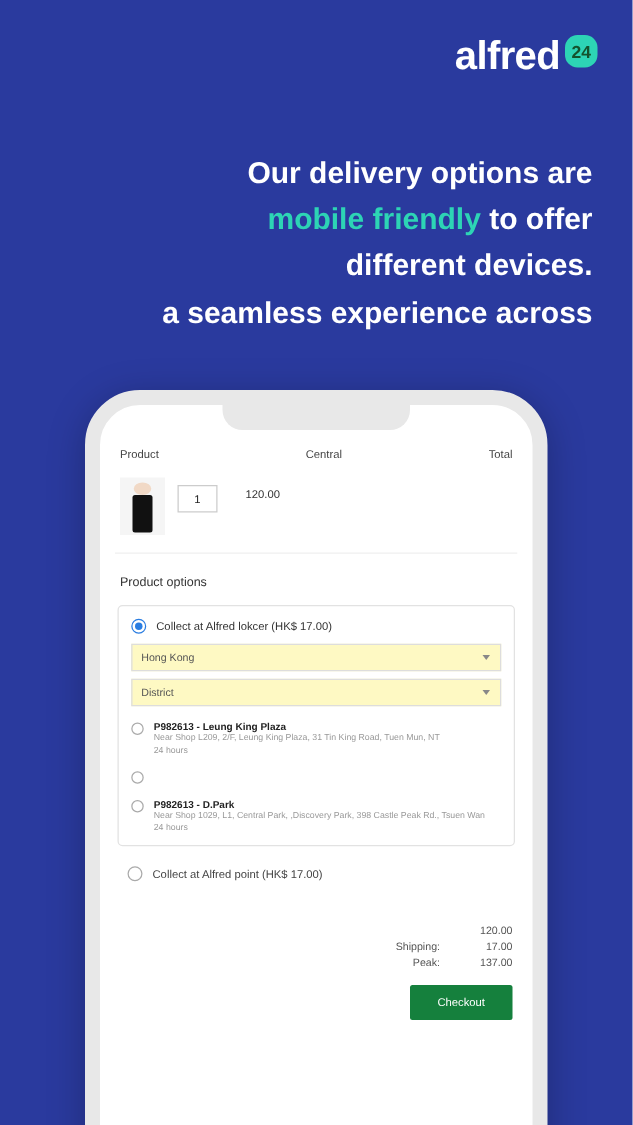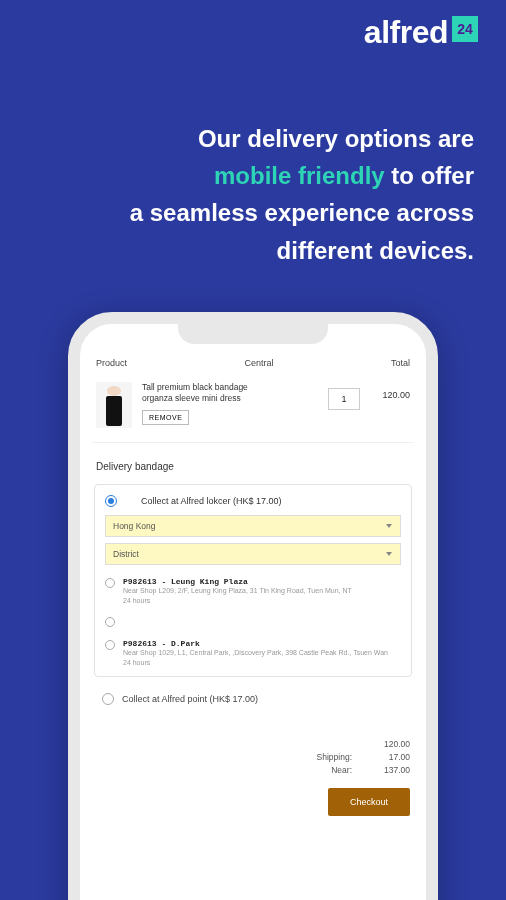--- a/index.html
+++ b/index.html
@@ -2,26 +2,26 @@
 <html><head>
 <meta charset="utf-8">
 <style>
 * { box-sizing: border-box; margin: 0; padding: 0; }
 body {
   width: 506px; height: 900px;
   background: #2a3a9e;
   font-family: -apple-system, Helvetica, Arial, sans-serif;
   overflow: hidden; position: relative;
 }
-.logo-wrap { position: absolute; top: 14px; right: 28px; display: flex; align-items: flex-start; }
+.logo-wrap { position: absolute; top: 26px; right: 28px; display: flex; align-items: flex-start; }
 .logo-text { color: #fff; font-weight: 700; font-size: 32px; letter-spacing: -0.5px; }
 .logo-badge {
-  background: #2dd4b5; width: 26px; height: 26px; border-radius: 0;
+  background: #2dd4b5; width: 26px; height: 26px; border-radius: 10px;
   display: flex; align-items: center; justify-content: center;
-  color: #4c1d95; font-weight: 700; font-size: 14px; margin-left: 4px; margin-top: 2px;
+  color: #14532d; font-weight: 700; font-size: 14px; margin-left: 4px; margin-top: 2px;
 }
 .headline {
   position: absolute; top: 120px; left: 0; right: 0;
   text-align: right; color: #fff; font-weight: 700; font-size: 24px;
   line-height: 1.55; padding: 0 32px;
 }
 .headline .accent { color: #2dd4b5; }
 .phone {
   position: absolute; top: 312px; left: 50%; transform: translateX(-50%);
   width: 370px; height: 720px; background: #fff;
@@ -42,78 +42,74 @@
 .prod-img { width: 36px; height: 46px; background: #f5f5f5; position: relative; overflow: hidden; }
 .prod-img::before { content:""; position:absolute; left:11px; top:4px; width:14px; height:10px; background:#f1d9c6; border-radius:50%; }
 .prod-img::after { content:""; position:absolute; left:10px; top:14px; width:16px; height:30px; background:#111; border-radius:2px; }
 .prod-info { flex: 1; }
 .prod-title { font-size: 8.5px; color: #333; line-height: 1.3; max-width: 130px; }
 .remove-btn { margin-top: 6px; border: 1px solid #bbb; background:#fff; font-size: 7px; padding: 3px 6px; letter-spacing: 0.5px; cursor:pointer; }
 .qty-box { border: 1px solid #ccc; width: 32px; height: 22px; display:flex; align-items:center; justify-content:center; font-size:9px; margin-top:6px; }
 .price { font-size: 9px; color:#333; margin-top: 8px; min-width:40px; text-align:right; }
 .section-title { font-size: 10px; color:#333; margin: 18px 4px 12px; }
 .opt-box { border: 1px solid #e2e2e2; border-radius: 4px; padding: 10px 10px 4px; margin: 0 2px; }
-.radio-row { display:flex; align-items:center; gap:24px; font-size:9px; color:#333; margin-bottom:8px; }
+.radio-row { display:flex; align-items:center; gap:8px; font-size:9px; color:#333; margin-bottom:8px; }
 .radio-outer { width:12px; height:12px; border:1.5px solid #2a7de1; border-radius:50%; display:flex; align-items:center; justify-content:center; flex-shrink:0; }
 .radio-outer.sel::after { content:""; width:6px; height:6px; background:#2a7de1; border-radius:50%; }
 .radio-outer.unsel { border-color:#aaa; }
 .select { border:1px solid #ddd; background:#fef9c3; font-size:8.5px; padding:5px 7px; margin-bottom:6px; position:relative; color:#555; }
 .select::after { content:""; position:absolute; right:8px; top:50%; transform:translateY(-50%); width:0; height:0; border-left:3px solid transparent; border-right:3px solid transparent; border-top:4px solid #888; }
 .loc-list { margin-top: 4px; }
 .loc-item { display:flex; gap:8px; padding: 6px 0; font-size:7.5px; }
 .loc-radio { width:10px; height:10px; border:1.2px solid #aaa; border-radius:50%; flex-shrink:0; margin-top:1px; }
 .loc-body { flex:1; }
-.loc-name { font-size:8px; color:#222; font-weight:600; margin-bottom:1px;font-family:Liberation Mono, monospace; }
+.loc-name { font-size:8px; color:#222; font-weight:600; margin-bottom:1px; }
 .loc-addr { color:#999; font-size:7px; line-height:1.25; }
 .loc-hours { color:#999; font-size:7px; margin-top:1px; }
 .alt-opt { display:flex; align-items:center; gap:8px; padding:10px 10px; font-size:9px; color:#444; margin-top:6px; }
 .totals { margin-top: 24px; padding: 0 4px; }
 .trow { display:flex; justify-content:flex-end; gap:18px; font-size:8.5px; color:#555; margin-bottom:3px; }
 .trow .tlabel { min-width:44px; text-align:right; }
 .trow .tval { min-width:40px; text-align:right; }
-.checkout-btn { float:right; margin-top:10px; background:#a16207; color:#fff; border:none; padding:9px 22px; font-size:9px; border-radius:2px; cursor:pointer; }
+.checkout-btn { float:right; margin-top:10px; background:#15803d; color:#fff; border:none; padding:9px 22px; font-size:9px; border-radius:2px; cursor:pointer; }
 </style>
 </head>
 <body>
 
 <div class="logo-wrap">
   <span class="logo-text">alfred</span>
   <span class="logo-badge">24</span>
 </div>
 
 <div class="headline">
   <div>Our delivery options are</div>
   <div>
     <span class="accent">mobile friendly</span><span> to offer</span>
   </div>
+  <div>different devices.</div>
   <div>a seamless experience across</div>
-  <div>different devices.</div>
 </div>
 
 <div class="phone">
   <div class="notch"></div>
   <div class="screen">
 
     <div class="headrow">
       <span>Product</span>
       <span>Central</span>
       <span>Total</span>
     </div>
 
     <div class="prod-row">
       <div class="prod-img"></div>
-      <div class="prod-info">
-        <div class="prod-title">Tall premium black bandage organza sleeve mini dress</div>
-        <button class="remove-btn">REMOVE</button>
-      </div>
       <div class="qty-box">1</div>
       <div class="price">120.00</div>
     </div>
 
-    <div class="section-title">Delivery bandage</div>
+    <div class="section-title">Product options</div>
 
     <div class="opt-box">
       <div class="radio-row">
         <span class="radio-outer sel"></span>
         <span>Collect at Alfred lokcer  (HK$ 17.00)</span>
       </div>
       <div class="select">Hong Kong</div>
       <div class="select">District</div>
 
       <div class="loc-list">
@@ -147,20 +143,20 @@
     <div class="totals">
       <div class="trow">
         <span class="tlabel"></span>
         <span class="tval">120.00</span>
       </div>
       <div class="trow">
         <span class="tlabel">Shipping:</span>
         <span class="tval">17.00</span>
       </div>
       <div class="trow">
-        <span class="tlabel">Near:</span>
+        <span class="tlabel">Peak:</span>
         <span class="tval">137.00</span>
       </div>
       <button class="checkout-btn">Checkout</button>
     </div>
 
   </div>
 </div>
 
 </body></html>

